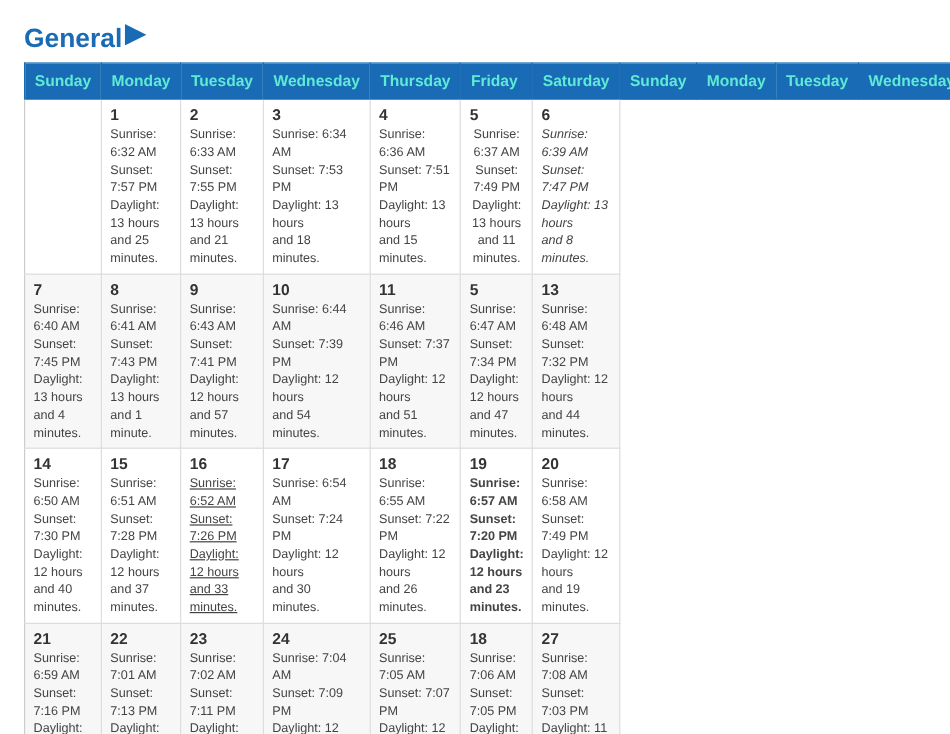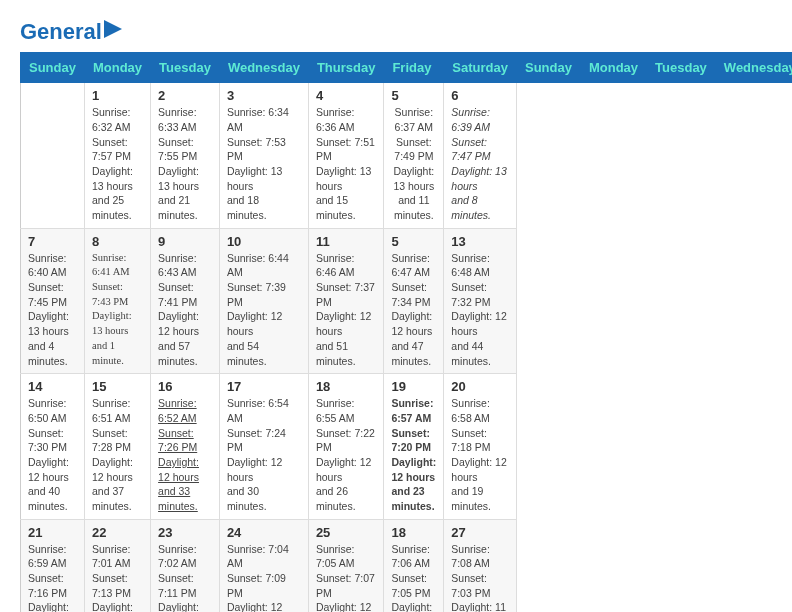--- a/index.html
+++ b/index.html
@@ -180,21 +180,21 @@
       <tr class="row-even">
         <td>
           <div class="day-num">7</div>
           <div class="day-info" style="white-space: pre-line;">Sunrise: 6:40 AM
 Sunset: 7:45 PM
 Daylight: 13 hours
 and 4 minutes.</div>
         </td>
         <td>
           <div class="day-num">8</div>
-          <div class="day-info" style="white-space: pre-line; font-family: Liberation Serif, serif;">Sunrise: 6:41 AM
+          <div class="day-info" style="white-space: pre-line;">Sunrise: 6:41 AM
 Sunset: 7:43 PM
 Daylight: 13 hours
 and 1 minute.</div>
         </td>
         <td>
           <div class="day-num">9</div>
           <div class="day-info" style="white-space: pre-line;">Sunrise: 6:43 AM
 Sunset: 7:41 PM
 Daylight: 12 hours
 and 57 minutes.</div>
@@ -267,21 +267,21 @@
         <td>
           <div class="day-num">19</div>
           <div class="day-info" style="white-space: pre-line; font-weight: bold;">Sunrise: 6:57 AM
 Sunset: 7:20 PM
 Daylight: 12 hours
 and 23 minutes.</div>
         </td>
         <td>
           <div class="day-num">20</div>
           <div class="day-info" style="white-space: pre-line;">Sunrise: 6:58 AM
-Sunset: 7:18 PM
+Sunset: 7:49 PM
 Daylight: 12 hours
 and 19 minutes.</div>
         </td>
       </tr>
       <tr class="row-even">
         <td>
           <div class="day-num">21</div>
           <div class="day-info" style="white-space: pre-line;">Sunrise: 6:59 AM
 Sunset: 7:16 PM
 Daylight: 12 hours

